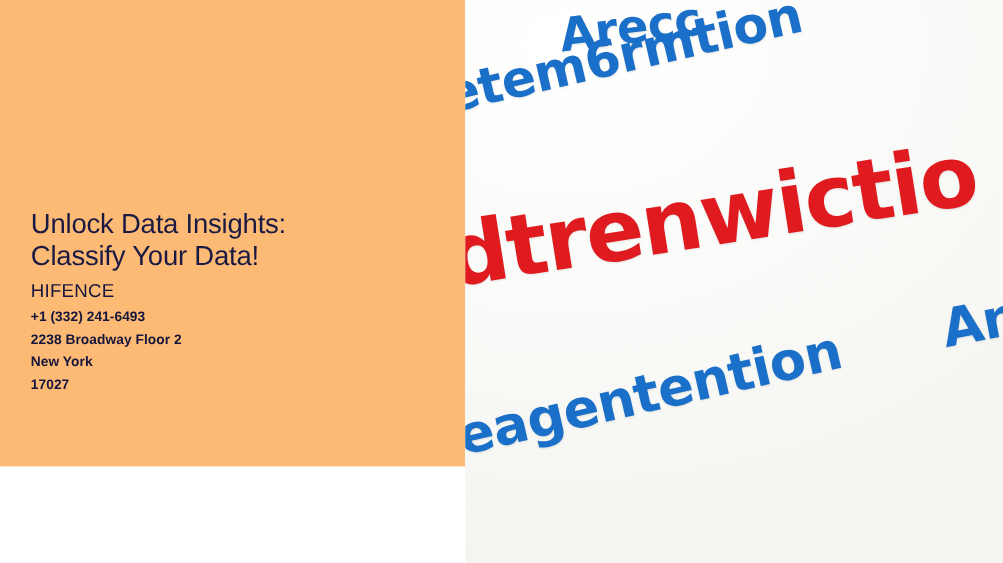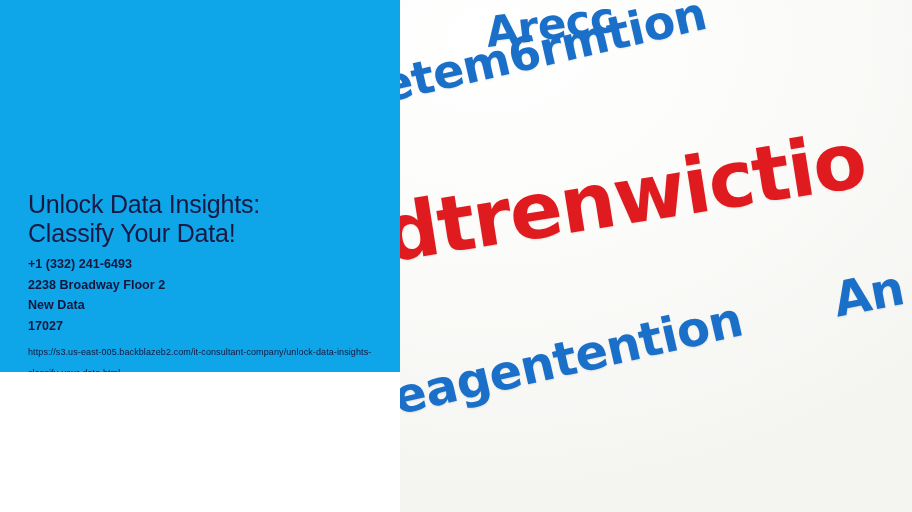--- a/index.html
+++ b/index.html
@@ -19,24 +19,25 @@
     width: 912px;
     height: 512px;
     display: flex;
     overflow: hidden;
   }
 
   
   .info-panel {
     position: relative;
     width: 400px;
-    height: 372px;
-    background: #0ea5e9;
+    height: 424px;
+    background: #fdba74;
     flex: 0 0 400px;
     overflow: hidden;
+    padding-left: 23px;
   }
 
   .info-inner {
     position: absolute;
     left: 28px;
     top: 190px;
     width: 350px;
   }
 
   .headline {
@@ -160,30 +161,30 @@
 <body>
 
 <div class="page">
 
   <section class="info-panel">
     <div class="info-inner">
 
       <h1 class="headline">Unlock Data Insights:
 Classify Your Data!</h1>
 
+      <div class="company-name">HIFENCE</div>
 
       <div class="contact-line">+1 (332) 241-6493</div>
 
       <div class="contact-line">2238 Broadway Floor 2</div>
 
-      <div class="contact-line">New Data</div>
+      <div class="contact-line">New York</div>
 
       <div class="contact-line">17027</div>
 
-      <a class="source-url" href="#">https://s3.us-east-005.backblazeb2.com/it-consultant-company/unlock-data-insights-classify-your-data.html</a>
 
     </div>
   </section>
 
   <section class="visual-panel">
     <div class="paper-shade"></div>
 
     <div class="wordart w-arecc">Arecc</div>
 
     <div class="wordart w-etem">etem6rmtion</div>

